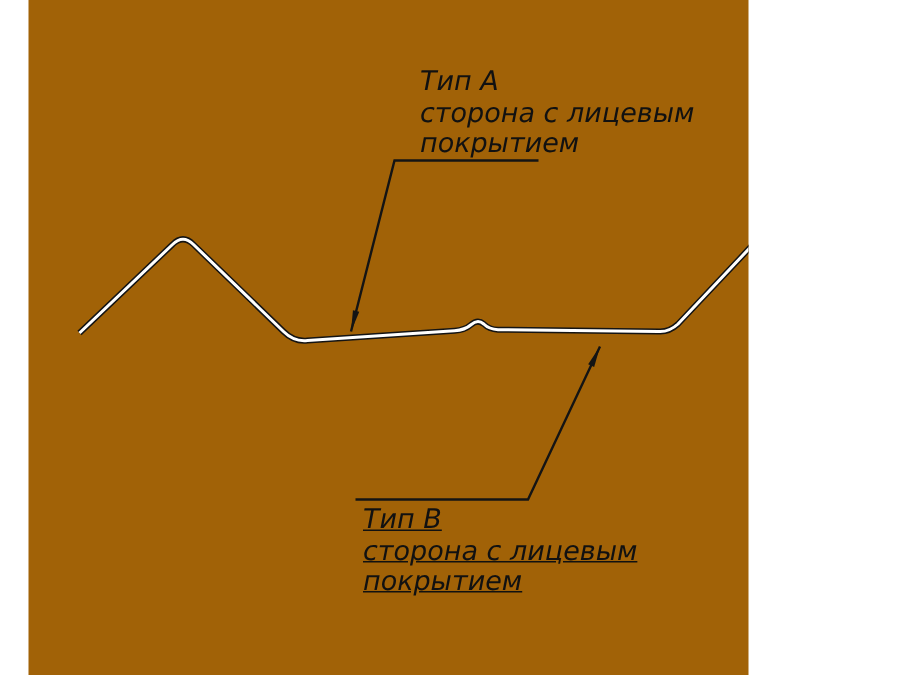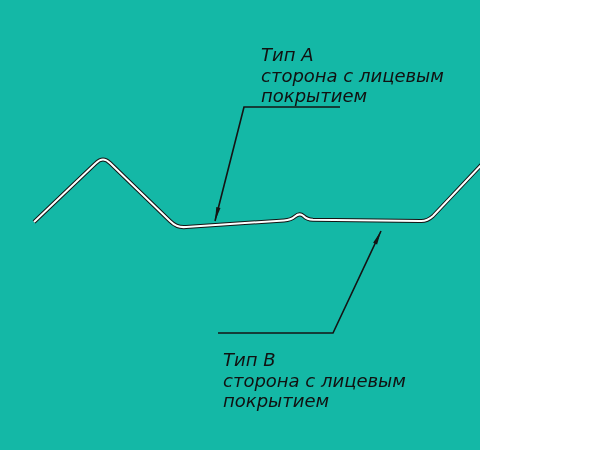--- a/index.html
+++ b/index.html
@@ -4,23 +4,24 @@
 <style>
   html, body {
     margin: 0;
     padding: 0;
     background: #ffffff;
   }
   .canvas {
     position: relative;
     width: 480px;
     height: 450px;
-    background: #14b8a6;
+    background: #a16207;
     overflow: hidden;
     font-family: "DejaVu Sans", sans-serif;
+    margin-left: 19px;
   }
   .drawing-svg {
     position: absolute;
     left: 0;
     top: 0;
   }
   .callout {
     position: absolute;
     font-style: italic;
     font-size: 18px;
@@ -31,21 +32,22 @@
   }
   .callout .title {
     margin-bottom: 1px;
   }
   .callout-top {
     left: 261px;
     top: 45px;
   }
   .callout-bottom {
     left: 223px;
-    top: 350px;
+    top: 337px;
+    text-decoration: underline;
   }
 </style>
 </head>
 <body>
 
 <div class="canvas">
 
   <svg class="drawing-svg" width="600" height="450" viewBox="0 0 600 450">
 
     <g>

